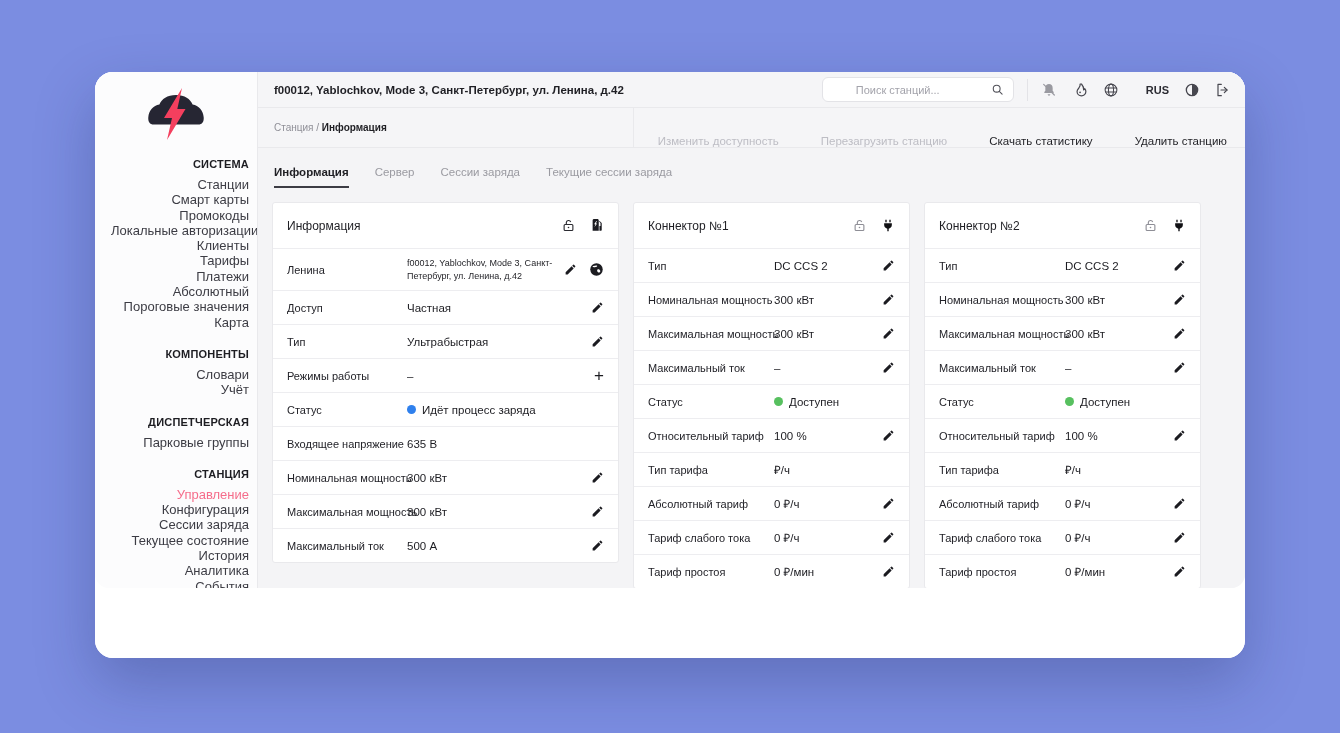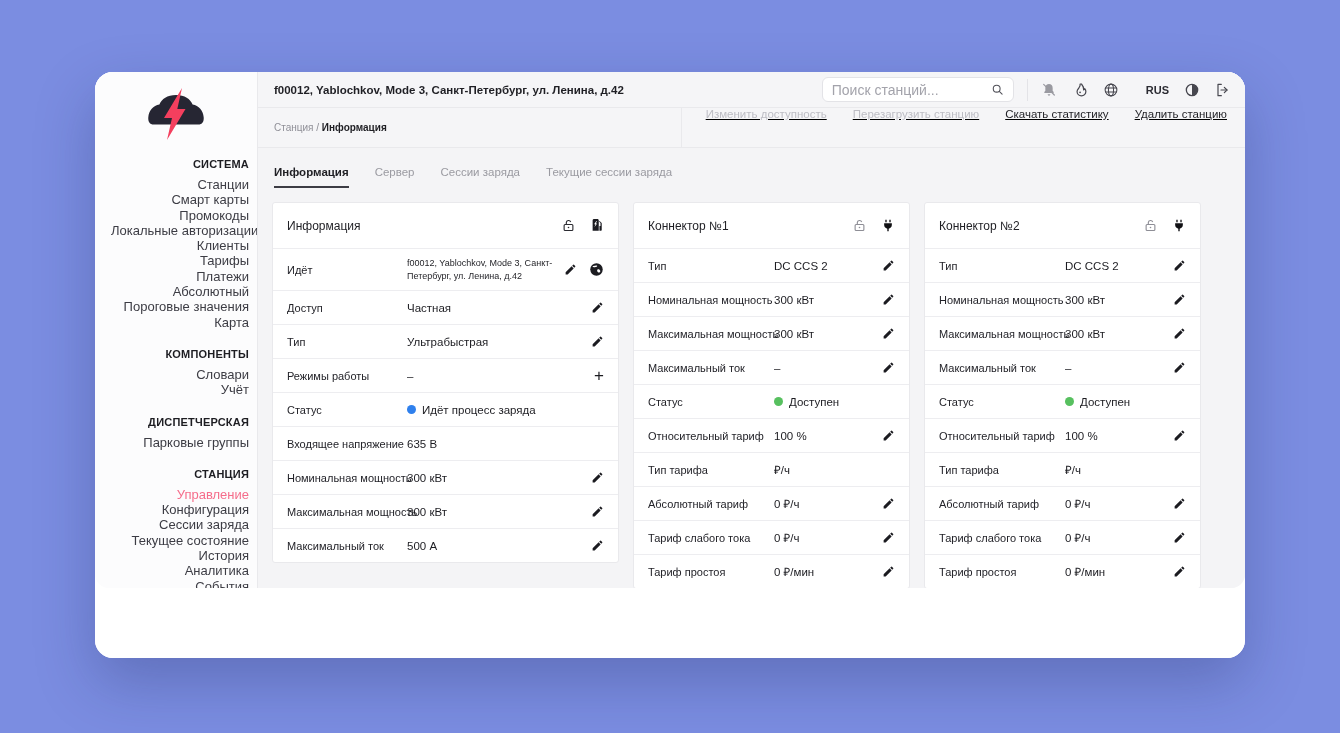--- a/index.html
+++ b/index.html
@@ -26,34 +26,34 @@
   .side-section-title { font-size:11px; font-weight:700; color:#1d1d22; margin:18px 0 7px; letter-spacing:.2px; }
   .side-item { font-size:13px; color:#3c3c44; line-height:15.3px; cursor:pointer; white-space:nowrap; }
   .side-item.active { color:#f56d8b; }
 
   
   .main { flex:1; min-width:0; display:flex; flex-direction:column; background:#f4f4f6; }
 
   .topbar { height:36px; flex:none; background:#f5f5f7; border-bottom:1px solid #e9e9ec; display:flex; align-items:center; padding:0 14px 0 16px; }
   .topbar-title { font-size:11.5px; font-weight:700; color:#1f1f24; flex:1; white-space:nowrap; overflow:hidden; }
   .search { width:192px; height:25px; background:#fff; border:1px solid #e3e3e7; border-radius:6px; display:flex; align-items:center; padding:0 9px; flex:none; }
-  .search input { border:none; outline:none; flex:1; min-width:0; font-size:14px; color:#333; background:transparent; font-family:inherit; }
+  .search input { border:none; outline:none; flex:1; min-width:0; font-size:11px; color:#333; background:transparent; font-family:inherit;margin-left:24px; }
   .search input::placeholder { color:#a3a3ab; }
   .search .ic { width:13px; height:13px; color:#53535b; flex:none; }
   .topbar-divider { width:1px; height:22px; background:#e3e3e7; margin:0 13px; flex:none; }
   .topbar-icons { display:flex; align-items:center; gap:15px; flex:none; color:#47474f; }
   .topbar-icons .ic { width:16px; height:16px; cursor:pointer; }
   .ic-muted { color:#9a9aa1; }
   .lang { font-size:11px; font-weight:600; color:#2c2c33; cursor:pointer;padding-left:12px; }
 
   .breadbar { height:40px; flex:none; background:#f5f5f7; border-bottom:1px solid #e9e9ec; display:flex; align-items:center; padding-left:16px; }
   .crumb { font-size:10px; white-space:nowrap; }
   .crumb .parent, .crumb .sep { color:#8f8f97; }
   .crumb .current { color:#1f1f24; font-weight:700; }
-  .actions { margin-left:auto; height:100%; display:flex; align-items:flex-start; border-left:1px solid #e9e9ec; padding:0 18px 0 24px; gap:26px;text-decoration:underline; }
+  .actions { margin-left:auto; height:100%; display:flex; align-items:flex-end; border-left:1px solid #e9e9ec; padding:0 18px 0 24px; gap:42px; }
   .action { font-size:11.5px; font-weight:500; color:#1f1f24; cursor:pointer; white-space:nowrap; }
   .action.disabled { color:#bdbdc4; cursor:default; }
 
   .content { flex:1; background:#f4f4f6; padding:14px 14px 0; overflow:hidden; }
   .tabs { display:flex; gap:26px; margin:4px 0 14px 2px; }
   .tab { font-size:11.5px; color:#9a9aa1; padding-bottom:8px; cursor:pointer; white-space:nowrap; }
   .tab.active { color:#1f1f24; font-weight:600; border-bottom:2px solid #3c3c44; }
 
   .panels { display:flex; gap:14px; align-items:flex-start; }
   .panel { background:#fff; border:1px solid #e9e9ec; border-radius:3px; flex:none; }
@@ -254,21 +254,21 @@
               <div class="panel-icons">
                 <svg class="ic ic-lock">
                     <use href="#i-lock-open"></use>
                   </svg>
                 <svg class="ic ic-pump">
                     <use href="#i-pump"></use>
                   </svg>
               </div>
             </div>
             <div class="row tall">
-              <div class="row-label">Идёт</div>
+              <div class="row-label">Ленина</div>
               <div class="row-value addr">f00012, Yablochkov, Mode 3, Санкт-Петербург, ул. Ленина, д.42</div>
               <div class="row-actions">
                 <svg class="ic-edit">
                     <use href="#i-pencil"></use>
                   </svg>
                 <svg class="ic-globe-dark">
                     <use href="#i-globe-dark"></use>
                   </svg>
               </div>
             </div>

